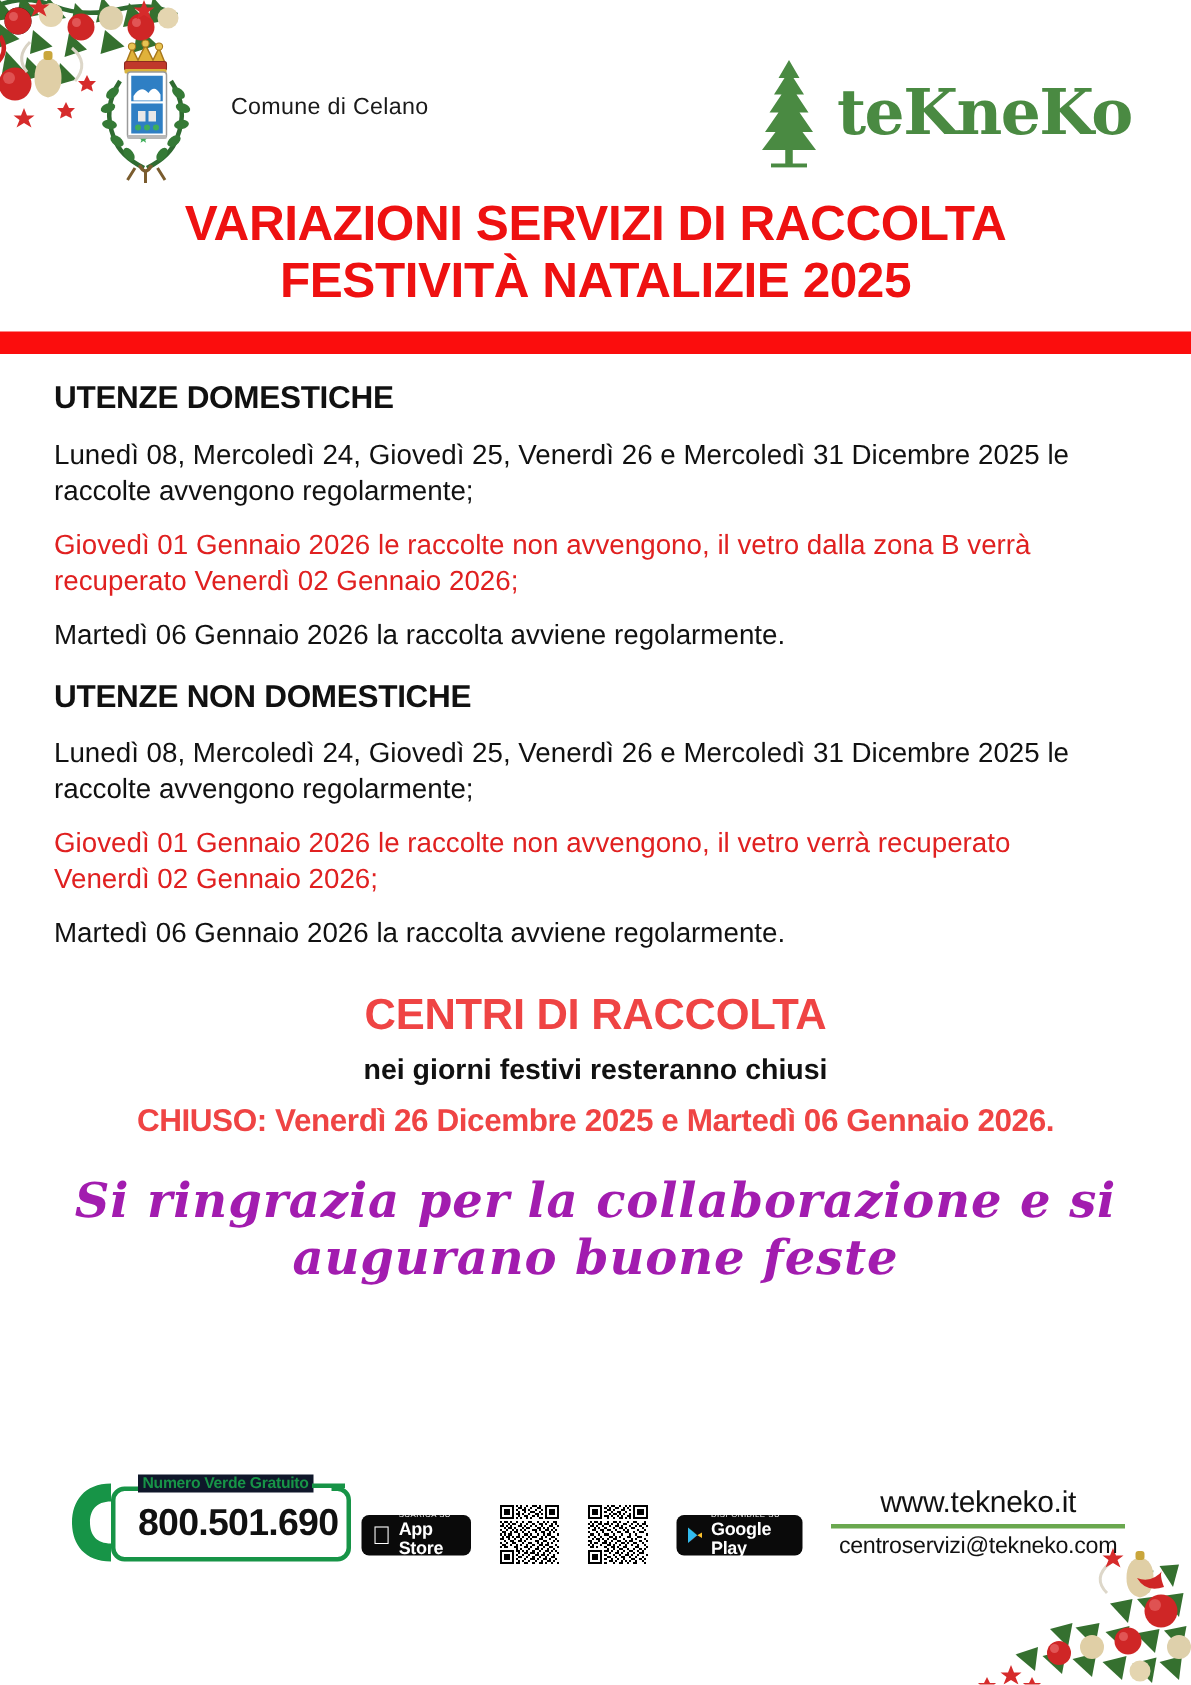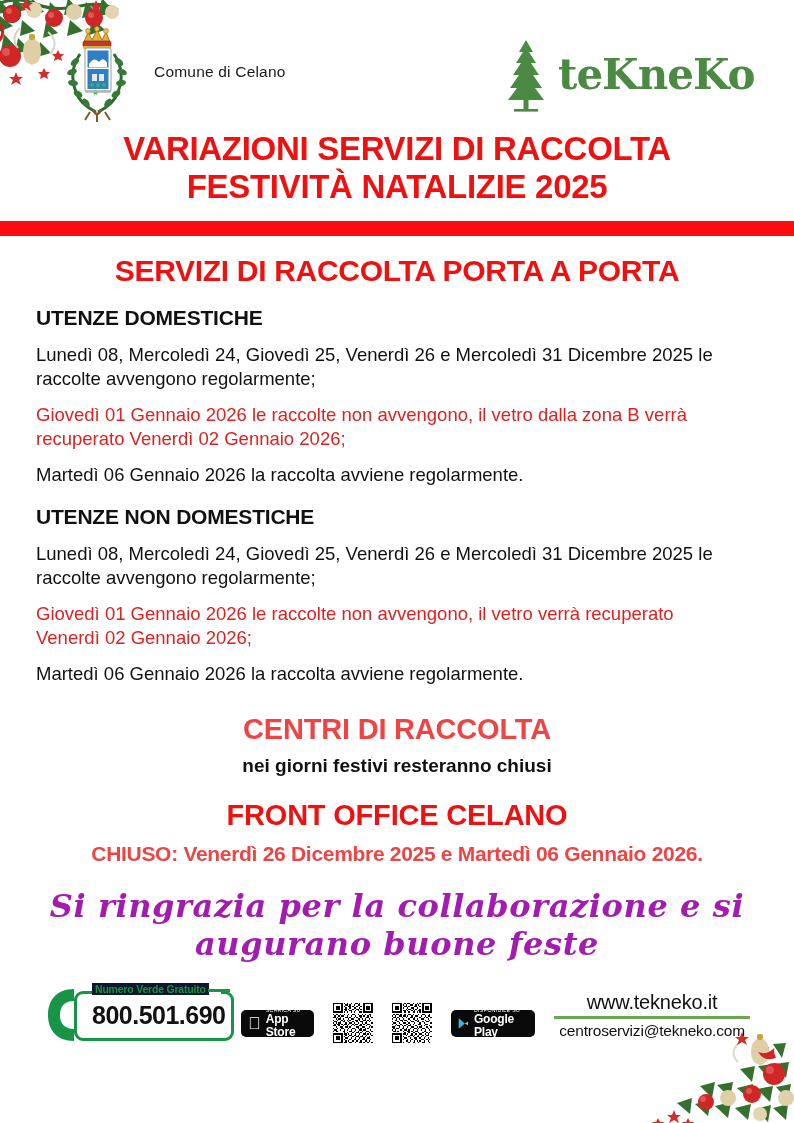--- a/index.html
+++ b/index.html
@@ -402,36 +402,34 @@
 </div>
 
 <div class="title-block">
   <div class="title-line">VARIAZIONI SERVIZI DI RACCOLTA</div>
   <div class="title-line">FESTIVITÀ NATALIZIE 2025</div>
 </div>
 <div class="red-bar"></div>
 
 <div class="content">
 
-  <div class="section-title">SERVIZI DI RACCOLTA PORTA A PORTA</div>
 
   <div class="sub-head">UTENZE DOMESTICHE</div>
   <p class="para">Lunedì 08, Mercoledì 24, Giovedì 25, Venerdì 26 e Mercoledì 31 Dicembre 2025 le raccolte avvengono regolarmente;</p>
   <p class="para red w-narrow">Giovedì 01 Gennaio 2026 le raccolte non avvengono, il vetro dalla zona B verrà recuperato Venerdì 02 Gennaio 2026;</p>
   <p class="para">Martedì 06 Gennaio 2026 la raccolta avviene regolarmente.</p>
 
   <div class="sub-head">UTENZE NON DOMESTICHE</div>
   <p class="para">Lunedì 08, Mercoledì 24, Giovedì 25, Venerdì 26 e Mercoledì 31 Dicembre 2025 le raccolte avvengono regolarmente;</p>
   <p class="para red">Giovedì 01 Gennaio 2026 le raccolte non avvengono, il vetro verrà recuperato Venerdì 02 Gennaio 2026;</p>
   <p class="para">Martedì 06 Gennaio 2026 la raccolta avviene regolarmente.</p>
 
   <div class="centri-title">CENTRI DI RACCOLTA</div>
   <div class="centri-sub">nei giorni festivi resteranno chiusi</div>
 
-  <div class="front-title">FRONT OFFICE CELANO</div>
   <div class="front-sub">CHIUSO: Venerdì 26 Dicembre 2025 e Martedì 06 Gennaio 2026.</div>
 
   <div class="thanks">Si ringrazia per la collaborazione e si augurano buone feste</div>
 </div>
 
 <div class="footer">
 
   <div class="green-number">
     <div class="gn-frame"></div>
     <svg class="gn-phone" viewBox="0 0 42 56">

